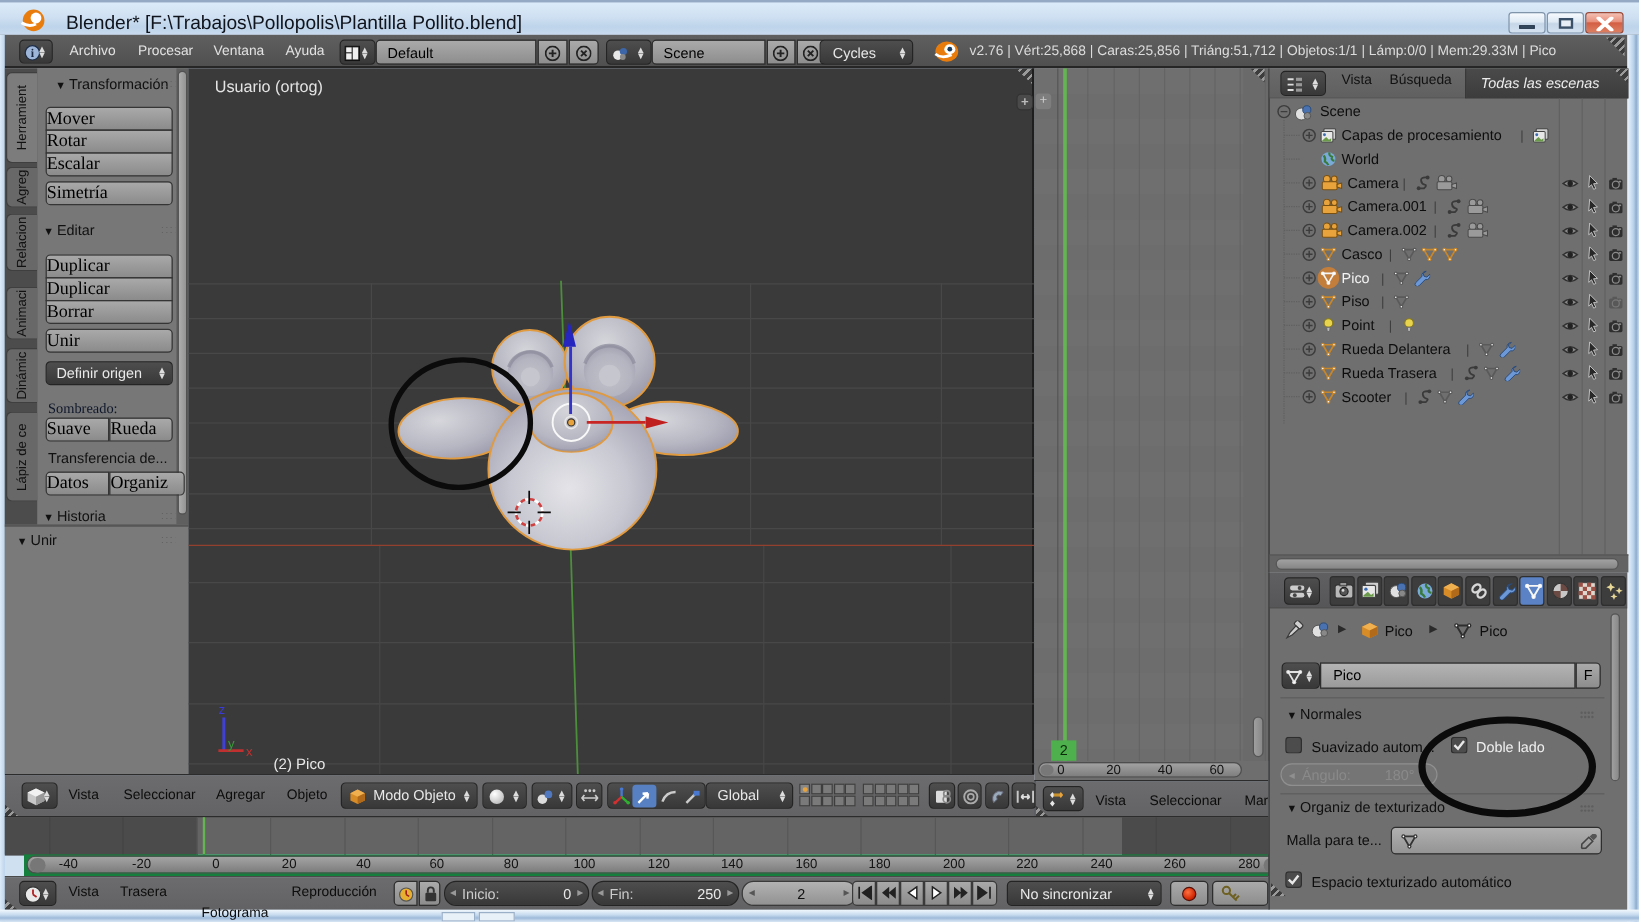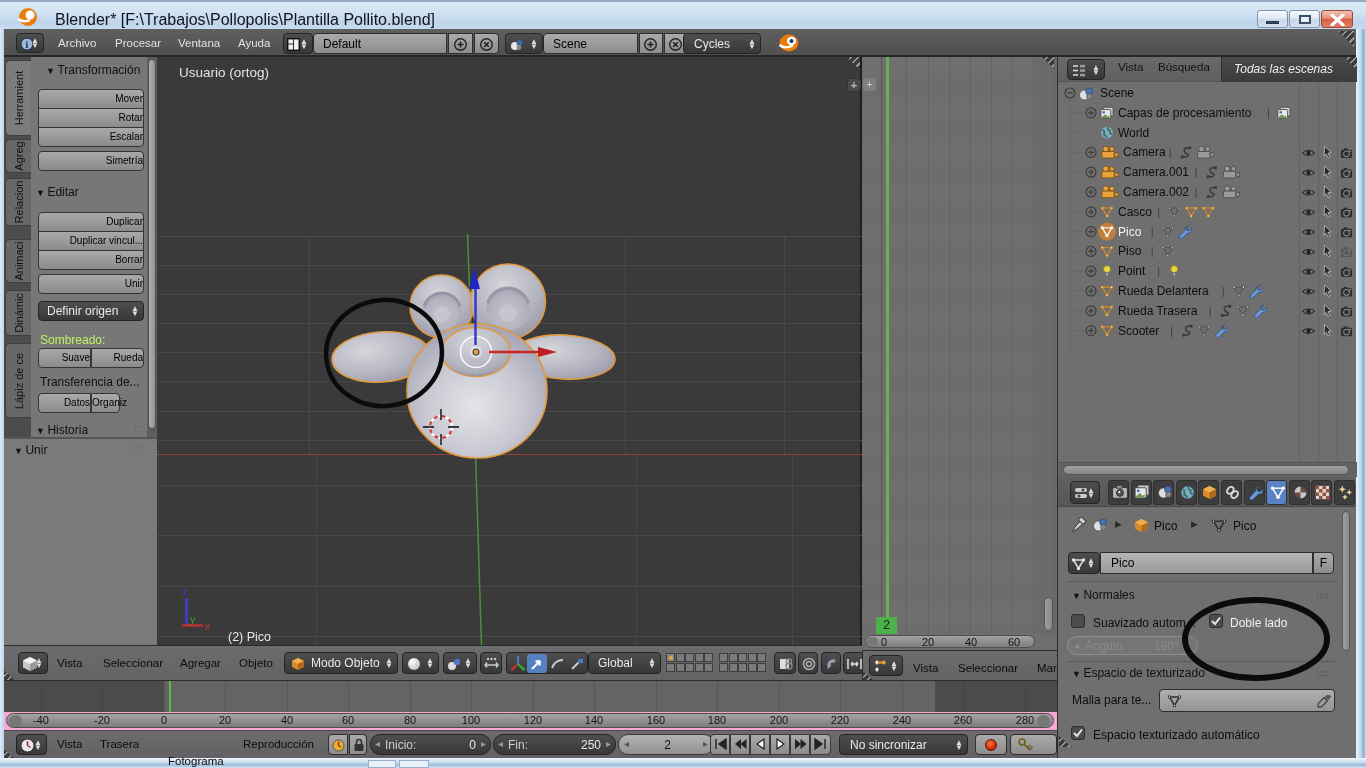--- a/index.html
+++ b/index.html
@@ -18,31 +18,31 @@
 .updn{position:absolute;right:4px;top:0;height:100%;display:flex;flex-direction:column;justify-content:center;line-height:5px;font-size:8px;color:#ddd;}
 
 #shelf{left:4px;top:57px;width:153px;height:588px;background:#757575;}
 #tabcol{left:4px;top:57px;width:27px;height:380px;background:#4c4c4c;}
 .tab{left:1px;width:26px;background:#686868;border:1px solid #3f3f3f;border-right:none;border-radius:5px 0 0 5px;}
 .tab div{position:absolute;left:50%;top:50%;transform:translate(-50%,-50%) rotate(-90deg);color:#111;font-size:11px;white-space:nowrap;}
 .tab.act{background:#7c7c7c;}
 .phdr{color:#101010;font-size:12px;}
 .phdr:before{content:"▼ ";font-size:9px;}
 .dots{position:absolute;width:12px;height:8px;color:#5e5e5e;font-size:8px;letter-spacing:1px;line-height:4px;overflow:hidden;}
-.sbtn{position:absolute;background:linear-gradient(#a9a9a9,#8b8b8b);border:1px solid #353535;border-radius:4px;color:#000;text-align:right;line-height:18px;font-size:10px;height:20px;}
+.sbtn{position:absolute;background:linear-gradient(#a9a9a9,#8b8b8b);border:1px solid #353535;border-radius:4px;color:#000;text-align:left;line-height:18px;font-size:15px;height:20px;font-family:Liberation Serif, serif;}
 
 #viewport{left:157px;top:57px;width:705px;height:588px;background:#3a3a3a;border-right:2px solid #1e1e1e;}
 #vphead{left:4px;top:645px;width:858px;height:35px;background:linear-gradient(#6c6c6e,#636365);border-top:1px solid #2c2c2c;}
 .hmenu{color:#0c0c0c;font-size:11.5px;top:11px;}
 
 #dope{left:862px;top:57px;width:195px;height:593px;background:#6e6e6e;}
 #dopehead{left:862px;top:650px;width:195px;height:30px;background:linear-gradient(#6c6c6e,#636365);border-top:1px solid #2c2c2c;border-left:1px solid #2c2c2c;}
 
 #tband{left:4px;top:680px;width:1053px;height:32px;background:#646464;border-top:1px solid #2c2c2c;}
-#tscrub{left:4px;top:712px;width:1053px;height:18px;background:#f9a8d4;}
+#tscrub{left:20px;top:712px;width:1053px;height:18px;background:#15803d;}
 #thead{left:4px;top:730px;width:1053px;height:28px;background:linear-gradient(#6c6c6e,#626264);border-top:1px solid #4a4a4a;}
 .tnum{position:absolute;top:2px;transform:translateX(-50%);color:#141414;font-size:11px;}
 .dgrid{top:0;width:1px;height:577px;background:#646464;}
 .dnum{top:579px;transform:translateX(-50%);color:#141414;font-size:11px;}
 .tline{position:absolute;top:0;width:1px;height:32px;background:#575757;}
 .tline.d{background:#454545;}
 .pbtn{position:absolute;top:3px;width:20px;height:21px;background:linear-gradient(#a9a9a9,#8b8b8b);border:1px solid #3a3a3a;text-align:center;}
 .pbtn svg{margin-top:3px;}
 
 #outliner{left:1057px;top:57px;width:299px;height:420px;background:#6f6f6f;border-left:1px solid #2c2c2c;}
@@ -141,20 +141,21 @@
   <div class="abs dark" style="left:683px;top:4px;width:78px;height:21px;">
       <div class="abs" style="left:10px;top:3px;">Cycles</div>
       <div class="updn">▲<br>▼</div>
     </div>
   <svg class="abs" style="left:778px;top:5px" width="22" height="19" viewBox="0 0 22 19">
       <ellipse cx="11" cy="9" rx="9.5" ry="8.5" fill="#e87d0d"></ellipse>
       <ellipse cx="13.5" cy="7" rx="4.6" ry="4.2" fill="#fff"></ellipse>
       <circle cx="13.5" cy="7" r="2" fill="#1a3a5c"></circle>
       <path d="M1.5 11 Q7 15.5 15 11.5" stroke="#fff" stroke-width="2.4" fill="none"></path>
     </svg>
+  <div class="abs mtxt" style="left:808px;color:#dcdcdc;">v2.76 | Vért:25,868 | Caras:25,856 | Triáng:51,712 | Objetos:1/1 | Lámp:0/0 | Mem:29.33M | Pico</div>
   <div class="diag" style="right:12px;top:2px;width:16px;height:16px;clip-path:polygon(100% 0,0 0,100% 100%);"></div>
 </div>
 <div class="abs" id="bleft"></div>
 <div class="abs" id="bright"></div>
 <div class="abs" id="bbottom">
   <div class="abs" style="left:368px;top:2px;width:28px;height:8px;background:#e8f0f8;border:1px solid #9ab0c8;"></div>
   <div class="abs" style="left:399px;top:2px;width:30px;height:8px;background:#e8f0f8;border:1px solid #9ab0c8;"></div>
  </div>
 
 <div class="abs" id="shelf">
@@ -172,26 +173,26 @@
   <div class="abs phdr" style="left:32px;top:128px;">Editar</div>
   <div class="dots" style="left:130px;top:131px;">····<br>····</div>
   <div class="sbtn" style="left:34px;top:155px;width:106px;border-radius:4px 4px 0 0;">Duplicar</div>
   <div class="sbtn" style="left:34px;top:174px;width:106px;border-radius:0;">Duplicar vincul...</div>
   <div class="sbtn" style="left:34px;top:193px;width:106px;border-radius:0 0 4px 4px;">Borrar</div>
   <div class="sbtn" style="left:34px;top:217px;width:106px;">Unir</div>
   <div class="abs dark" style="left:34px;top:244px;width:106px;height:20px;">
       <div class="abs" style="left:8px;top:2px;">Definir origen</div>
       <div class="updn">▲<br>▼</div>
     </div>
-  <div class="abs" style="left:36px;top:276px;color:#bef264;">Sombreado:</div>
+  <div class="abs" style="left:36px;top:276px;color:#0f172a;font-family:Liberation Serif, serif;">Sombreado:</div>
   <div class="sbtn" style="left:34px;top:291px;width:53px;border-radius:4px 0 0 4px;">Suave</div>
   <div class="sbtn" style="left:87px;top:291px;width:53px;border-radius:0 4px 4px 0;">Rueda</div>
   <div class="abs" style="left:36px;top:318px;color:#101010;">Transferencia de...</div>
   <div class="sbtn" style="left:34px;top:336px;width:53px;border-radius:4px 0 0 4px;">Datos</div>
-  <div class="sbtn" style="left:87px;top:336px;width:29px;border-radius:0 4px 4px 0;">Organiz</div>
+  <div class="sbtn" style="left:87px;top:336px;width:63px;border-radius:0 4px 4px 0;">Organiz</div>
   <div class="abs phdr" style="left:32px;top:366px;">Historia</div>
   <div class="dots" style="left:130px;top:369px;">····<br>····</div>
 
   <div class="abs" style="left:0;top:380px;width:153px;height:208px;background:#7a7a7a;border-top:2px solid #565656;"></div>
   <div class="abs phdr" style="left:10px;top:386px;">Unir</div>
   <div class="dots" style="left:130px;top:389px;">····<br>····</div>
 </div>
 <div class="abs" id="tabcol">
   <div class="abs tab act" style="top:3px;height:76px;">
       <div>Herramient</div>
@@ -1146,21 +1147,21 @@
   <svg class="abs" style="left:151px;top:137px" width="14" height="14">
       <use href="#i-check"></use>
     </svg>
   <div class="abs" style="left:172px;top:139px;color:#f0f0f0;font-size:12px;">Doble lado</div>
   <div class="abs" style="left:9px;top:159px;width:131px;height:19px;background:#757575;border:1px solid #8f8f8f;border-radius:10px;">
     <div class="abs" style="left:6px;top:3px;color:#8f8f8f;font-size:10px;">◂</div>
     <div class="abs" style="left:17px;top:2px;color:#8a8a8a;">Ángulo:</div>
     <div class="abs" style="left:86px;top:2px;color:#8a8a8a;">180°</div>
   </div>
   <div class="abs" style="left:9px;top:184px;width:270px;height:1px;background:#5c5c5c;"></div>
-  <div class="abs phdr" style="left:14px;top:189px;">Espacio de texturizado</div>
+  <div class="abs phdr" style="left:14px;top:189px;">Organiz de texturizado</div>
   <svg class="abs" style="left:258px;top:193px" width="14" height="8">
       <use href="#i-dots"></use>
     </svg>
   <div class="abs ptxt" style="left:14px;top:216px;">Malla para te...</div>
   <div class="abs lite" style="left:101px;top:212px;width:176px;height:23px;background:linear-gradient(#b0b0b0,#949494);">
     <svg class="abs" style="left:7px;top:4px;color:#333" width="15" height="14">
         <use href="#i-tri"></use>
       </svg>
     <svg class="abs" style="left:157px;top:4px" width="14" height="14">
         <use href="#i-eyed"></use>

